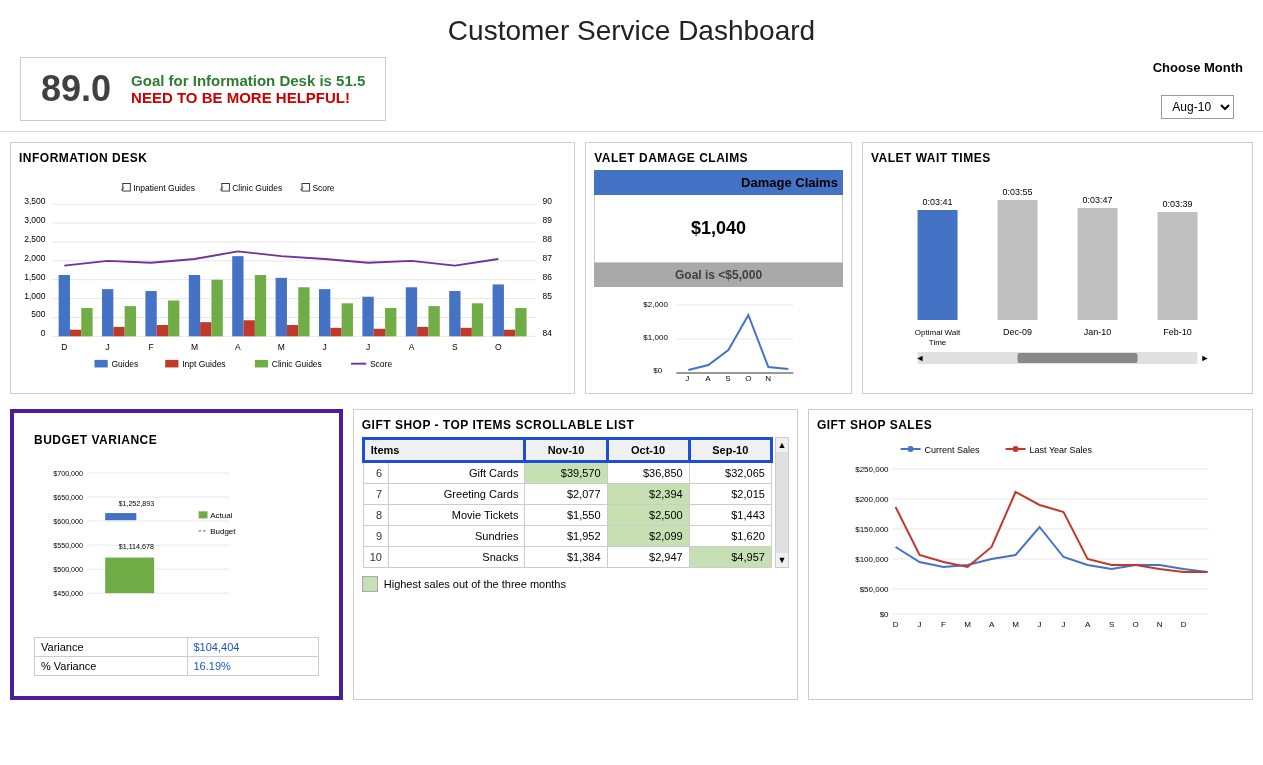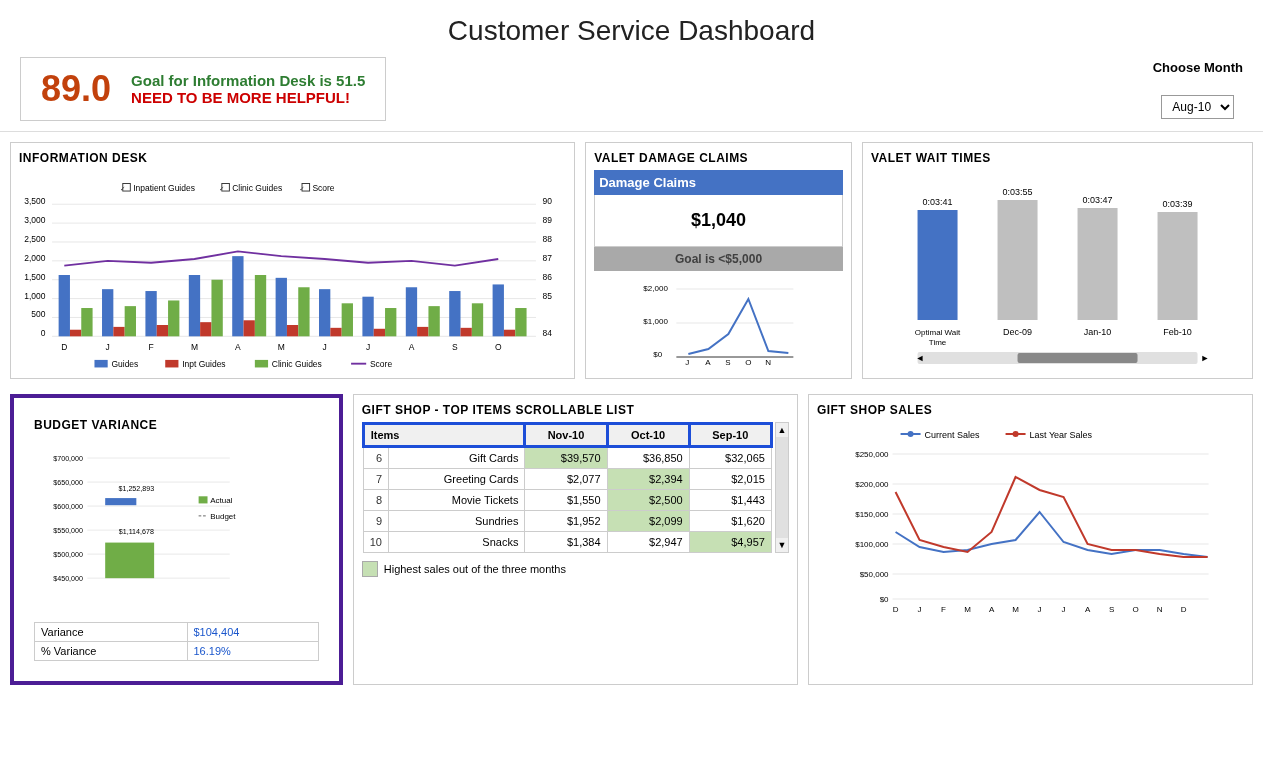--- a/index.html
+++ b/index.html
@@ -3,40 +3,40 @@
   <meta charset="utf-8">
   <style>
     * { box-sizing: border-box; margin: 0; padding: 0; }
     body { font-family: Arial, sans-serif; background: #fff; width: 1263px; min-height: 765px; font-size: 12px; }
 
     .page-title { text-align: center; font-size: 28px; font-weight: 300; padding: 15px 0 10px; color: #222; }
 
     
     .top-row { display: flex; align-items: center; padding: 0 20px 10px; gap: 20px; }
     .score-box { border: 1px solid #ccc; padding: 10px 20px; min-width: 200px; display: flex; align-items: center; gap: 20px; }
-    .score-number { font-size: 36px; font-weight: bold; color: #c2410c; }
+    .score-number { font-size: 36px; font-weight: bold; color: #404040; }
     .score-info .goal-text { color: #2e7d32; font-size: 15px; font-weight: bold; }
     .score-info .need-text { color: #cc0000; font-size: 15px; font-weight: bold; }
     .spacer { flex: 1; }
     .month-selector { display: flex; align-items: center; gap: 20px; flex-direction: column; }
     .month-label { font-weight: bold; font-size: 13px; }
     .month-select { border: 1px solid #999; padding: 3px 6px; font-size: 12px; background: #fff; }
 
     
     .sections-row { display: flex; padding: 0 10px; gap: 10px; border-top: 1px solid #ddd; padding-top: 10px; }
 
     
     .info-desk { flex: 2.2; border: 1px solid #ccc; padding: 8px; }
     .section-title { font-weight: bold; font-size: 12px; margin-bottom: 5px; letter-spacing: 0.5px; }
     .chart-area { position: relative; height: 200px; }
 
     
     .valet-damage { flex: 1; border: 1px solid #ccc; padding: 8px; }
-    .damage-header { background: #4472c4; color: #ffffff; text-align: left; font-weight: bold; padding: 5px; font-size: 13px; }
-    .damage-amount { text-align: center; font-size: 18px; font-weight: bold; padding: 15px; border: 1px solid #ccc; border-top: none; }
+    .damage-header { background: #4472c4; color: #000000; text-align: right; font-weight: bold; padding: 5px; font-size: 13px; }
+    .damage-amount { text-align: center; font-size: 18px; font-weight: bold; padding: 23px; border: 1px solid #ccc; border-top: none; }
     .damage-goal { background: #a9a9a9; color: #404040; text-align: center; font-weight: bold; padding: 5px; font-size: 12px; }
     .mini-chart { height: 90px; margin-top: 8px; }
 
     
     .valet-wait { flex: 1.5; border: 1px solid #ccc; padding: 8px; }
     .wait-chart { height: 180px; margin-top: 5px; }
 
     
     .bottom-row { display: flex; padding: 10px; gap: 10px; margin-top: 5px; }
 

